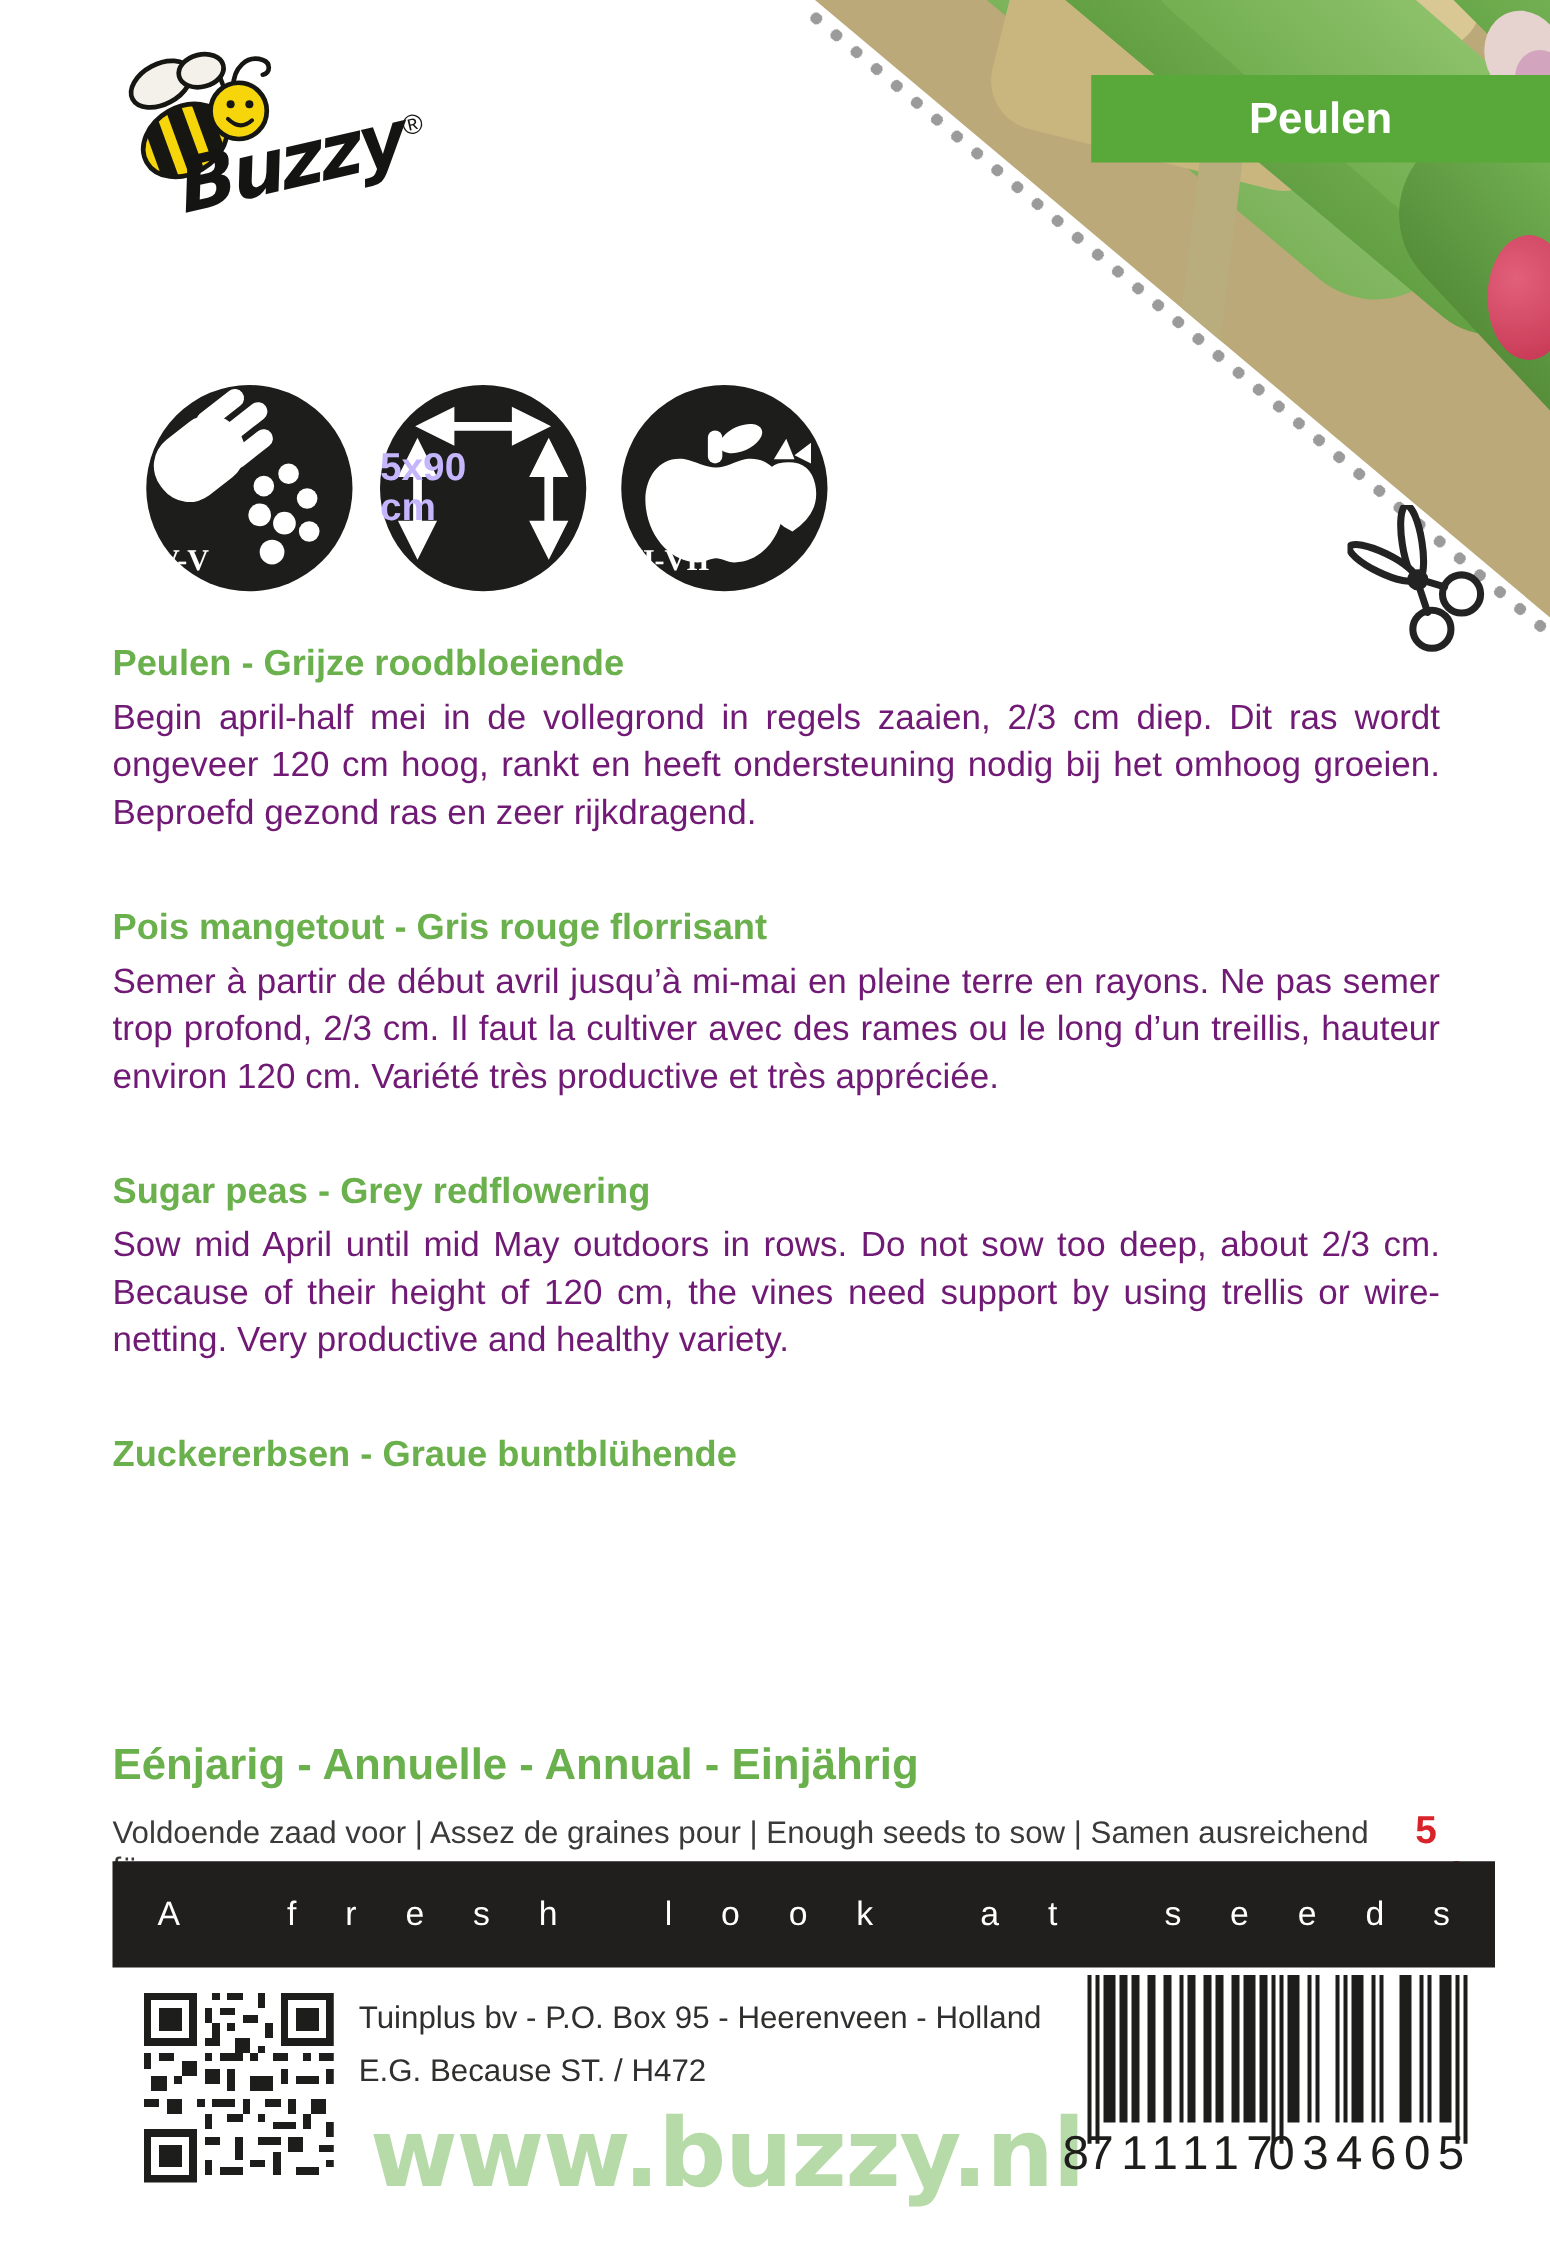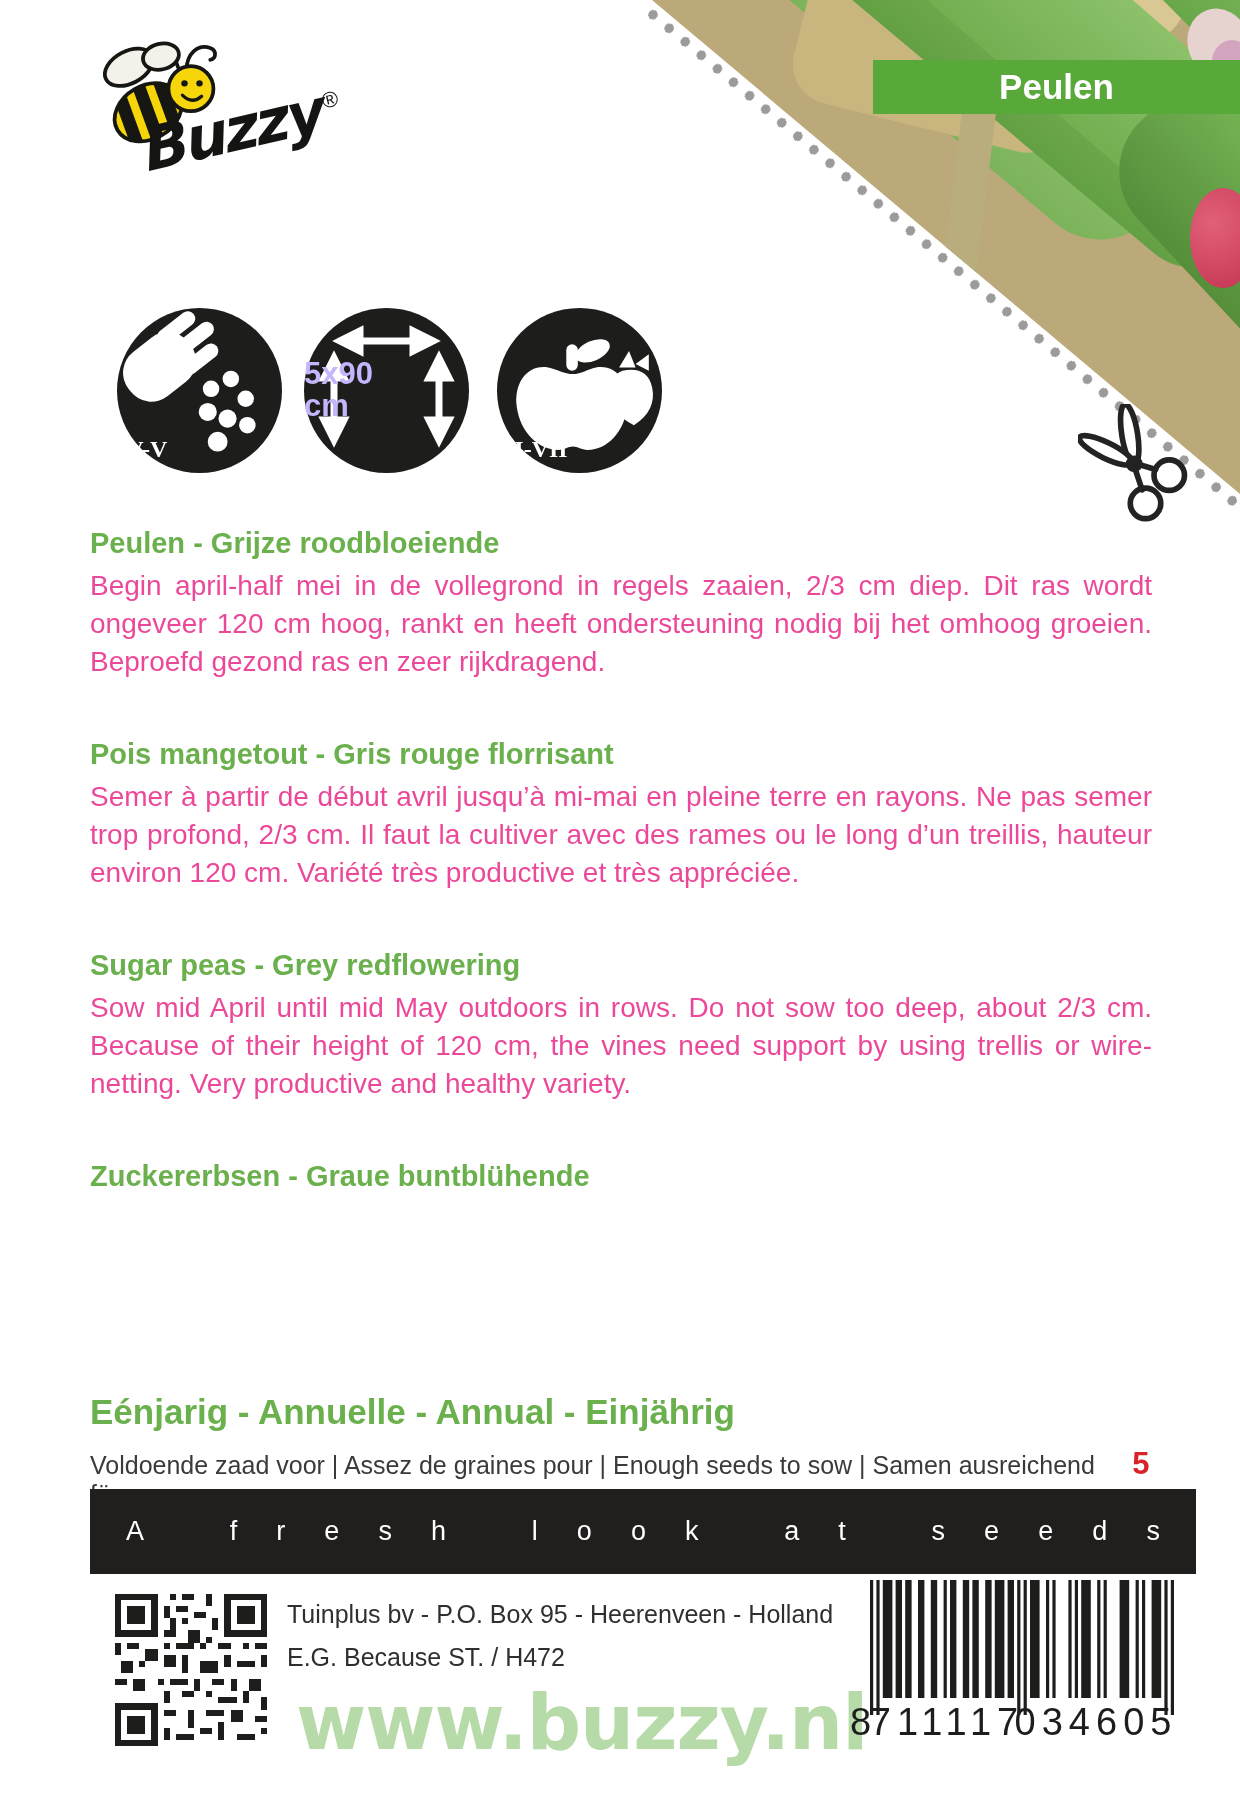--- a/index.html
+++ b/index.html
@@ -13,43 +13,43 @@
              font-style:italic;font-weight:800;font-size:60px;color:#141412;
              transform:rotate(-13deg) skewX(-4deg);letter-spacing:-3px;}
   .logo-reg{position:absolute;left:232px;top:62px;font-size:22px;font-weight:400;color:#141412;
             transform:rotate(-13deg);font-style:normal;}
 
   
   .photo{position:absolute;left:652px;top:0;width:588px;height:494px;
          clip-path:polygon(0 0,100% 0,100% 100%);background:#bba979;overflow:hidden;}
   .photo div{position:absolute;}
   .pod{border-radius:70px;}
-  .band{position:absolute;left:873px;top:60px;width:367px;height:54px;background:#58a83a;
+  .band{position:absolute;left:873px;top:60px;width:367px;height:70px;background:#58a83a;
         display:flex;align-items:center;justify-content:center;z-index:5;}
   .band span{color:#fff;font-weight:700;font-size:35px;}
   .cutline{position:absolute;left:645px;top:2px;width:810px;height:12px;
            background-image:radial-gradient(circle,#9b9b9b 0 4.6px,transparent 4.8px);
            background-size:21px 12px;background-repeat:repeat-x;
            transform:rotate(40deg);transform-origin:0 50%;z-index:4;}
   .scissors{position:absolute;left:1078px;top:404px;z-index:6;}
 
   
   .circle{position:absolute;width:165px;height:165px;border-radius:50%;background:#1d1d1b;}
   .c1{left:117px;top:308px;} .c2{left:304px;top:308px;} .c3{left:497px;top:308px;}
   .circle svg{position:absolute;left:0;top:0;}
   .clabel{position:absolute;left:0;right:0;bottom:10px;text-align:left;color:#fff;
           font-weight:700;font-size:24px;font-family:"Liberation Serif",serif;}
   .sizelabel{position:absolute;left:0;right:0;top:50px;text-align:left;color:#c4b5fd;
              font-weight:700;font-size:31px;line-height:32px;}
 
   
   .textcol{position:absolute;left:90px;top:514px;width:1062px;}
-  .sect{margin-bottom:56px;margin-top:12px;}
+  .sect{margin-bottom:56px;}
   .sect h2{margin:0 0 7px 0;font-size:29px;line-height:34px;font-weight:700;color:#6ab04c;}
-  .sect p{margin:0;font-size:28px;line-height:38px;text-align:justify;color:#ec4899;}
+  .sect p{margin:0;font-size:28px;line-height:38px;text-align:justify;color:#701a75;}
   .annual{position:absolute;left:90px;top:1392px;font-size:35px;font-weight:700;color:#6ab04c;}
   .seedsline{position:absolute;left:90px;top:1446px;width:1105px;font-size:25px;color:#3a3a39;
              display:flex;align-items:baseline;}
   .seedsarea{color:#d8232a;font-weight:700;font-size:31px;margin-left:16px;}
 
   
   .banner{position:absolute;left:90px;top:1489px;width:1106px;height:85px;background:#211e1e;
           display:flex;align-items:center;padding:0 36px;box-sizing:border-box;}
   .banner-text{display:flex;justify-content:space-between;width:100%;color:#fff;
                font-size:27px;font-weight:400;}

